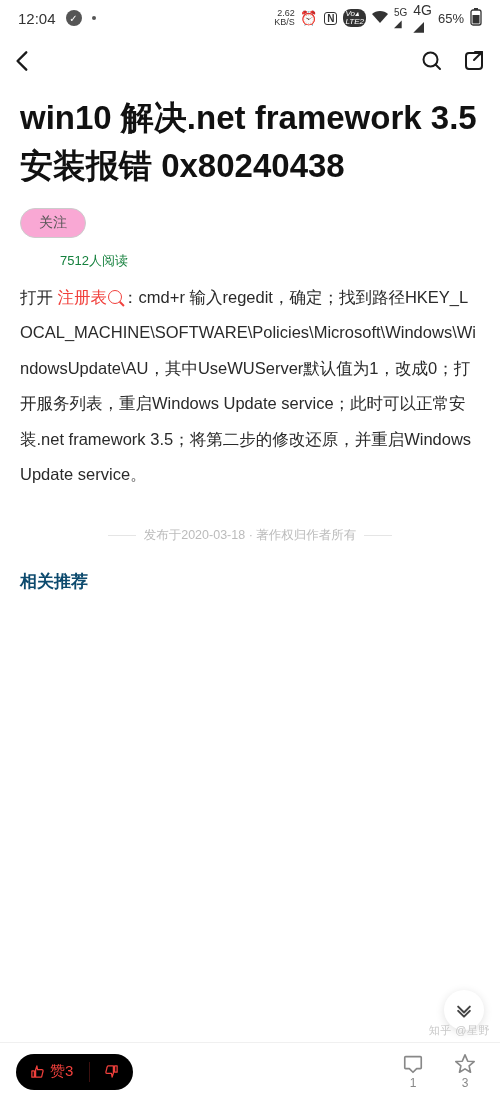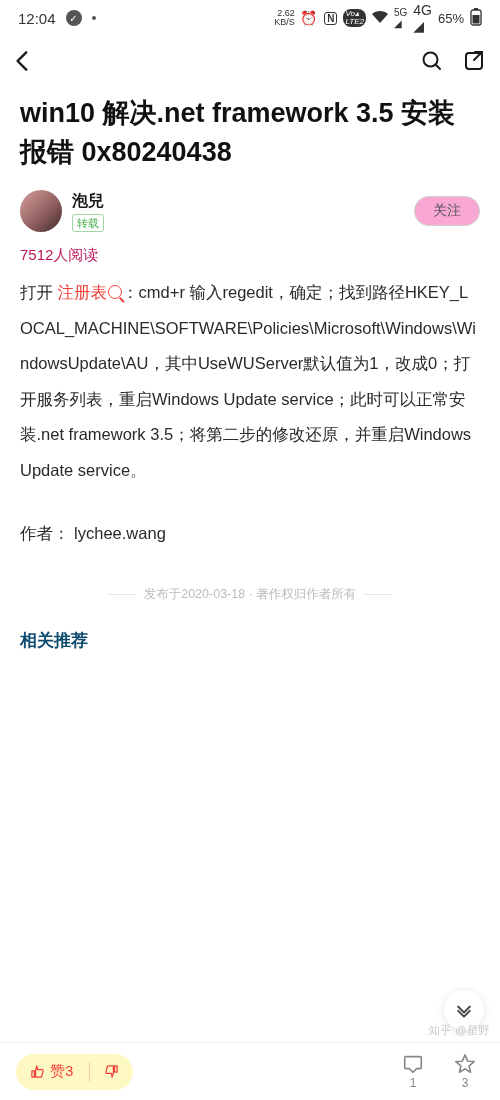--- a/index.html
+++ b/index.html
@@ -29,21 +29,21 @@
     height: 50px;
     display: flex;
     align-items: center;
     justify-content: space-between;
     padding: 0 14px 0 10px;
   }
   .nav-left, .nav-right { display: flex; align-items: center; gap: 18px; }
   .nav-bar svg { display: block; }
   .content { padding: 8px 20px 0 20px; }
   .title {
-    font-size: 27px;
+    font-size: 33px;
     font-weight: 600;
     line-height: 1.45;
     color: #111;
     margin-bottom: 18px;
   }
   .author-row {
     display: flex;
     align-items: center;
     justify-content: space-between;
     margin-bottom: 14px;
@@ -59,21 +59,21 @@
   .repost-tag {
     font-size: 11px; color: #4caf50;
     border: 1px solid #9ed6a5; border-radius: 3px;
     padding: 0 4px; width: fit-content; line-height: 16px;
   }
   .follow-btn {
     font-size: 14px; color: #555;
     border: 1px solid #ccc; border-radius: 18px;
     padding: 5px 18px; background: #f9a8d4; font-family: Liberation Serif, serif;
   }
-  .read-count { font-size: 15px; color: #be185d; margin-bottom: 10px; }
+  .read-count { font-size: 13px; color: #15803d; margin-bottom: 10px; margin-left: 40px; }
   .body-text {
     font-size: 16.5px;
     line-height: 2.15;
     color: #2a2a2a;
     word-break: break-all;
   }
   .body-text .hl { color: #f1403c; }
   .body-text .mag {
     display: inline-block; width: 14px; height: 14px;
     border: 1.5px solid #f1403c; border-radius: 50%;
@@ -110,21 +110,21 @@
   }
   .bottom-bar {
     position: absolute; left: 0; right: 0; bottom: 0;
     height: 58px; background: #fff;
     border-top: 1px solid #f0f0f0;
     display: flex; align-items: center;
     padding: 0 16px; gap: 14px;
   }
   .vote-pill {
     display: flex; align-items: stretch;
-    background: #fef9c3; border-radius: 20px;
+    background: #000000; border-radius: 20px;
     overflow: hidden; height: 36px;
   }
   .vote-up { display: flex; align-items: center; gap: 5px; padding: 0 16px 0 14px; color: #f1403c; font-size: 15px; font-weight: 500;}
   .vote-sep { width: 1px; background: rgba(241,64,60,0.25); margin: 8px 0;}
   .vote-down { display: flex; align-items: center; padding: 0 14px; color: #f1403c;}
   .bar-spacer { flex: 1; }
   .bar-item { display: flex; flex-direction: column; align-items: center; gap: 1px; color: #888; font-size: 12px; padding: 0 8px;}
   .bar-item svg { display: block; }
   .watermark {
     position: absolute; right: 10px; bottom: 62px;
@@ -185,35 +185,27 @@
           <line x1="20" y1="3" x2="12" y2="11"></line>
         </svg>
     </span>
   </div>
 </div>
 
 <div class="content">
   <h1 class="title">win10 解决.net framework 3.5 安装报错 0x80240438</h1>
 
   <div class="author-row">
-    <div class="author-left">
-      <div class="avatar"></div>
-      <div class="author-meta">
-        <span class="author-name">泡兒</span>
-        <span class="repost-tag">转载</span>
-      </div>
-    </div>
     <button class="follow-btn">关注</button>
   </div>
 
   <div class="read-count">7512人阅读</div>
 
   <div class="body-text">
     <span>打开 </span><span class="hl"><span>注册表</span><span class="mag"></span></span><span>：cmd+r 输入regedit，确定；找到路径HKEY_LOCAL_MACHINE\SOFTWARE\Policies\Microsoft\Windows\WindowsUpdate\AU，其中UseWUServer默认值为1，改成0；打开服务列表，重启Windows Update service；此时可以正常安装.net framework 3.5；将第二步的修改还原，并重启Windows Update service。</span>
-    <span class="sec2">作者：  lychee.wang</span>
   </div>
 
   <div class="pub-line">
     <span>发布于2020-03-18 · 著作权归作者所有</span>
   </div>
 
   <div class="related-heading">相关推荐</div>
 </div>
 
 <div class="fade"></div>

